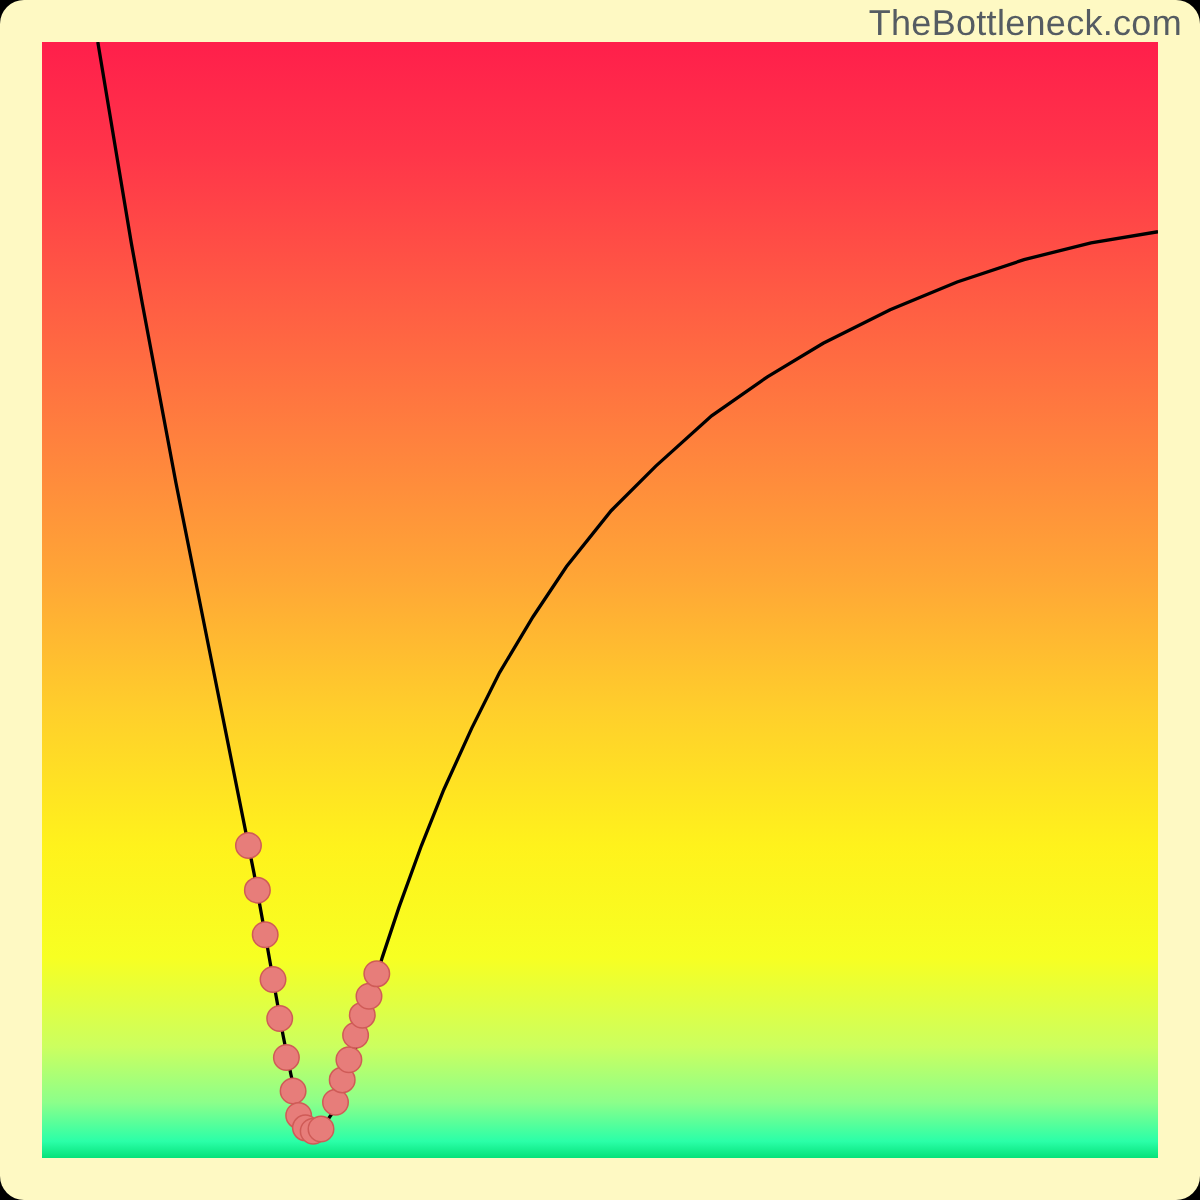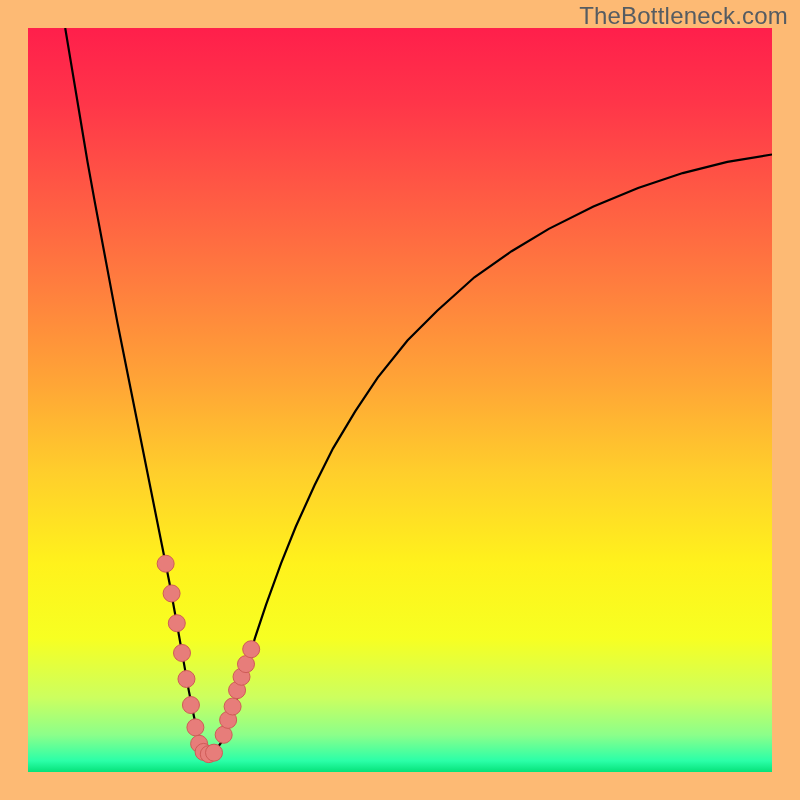--- a/index.html
+++ b/index.html
@@ -10,21 +10,22 @@
     overflow: hidden;
     background: #000;
     font-family: Arial, Helvetica, sans-serif;
   }
   .frame {
     position: absolute;
     left: 0;
     top: 0;
     width: 800px;
     height: 800px;
-    background: #fdba74;
+    background: #fef9c3;
+    border-radius: 16px;
   }
   .plot {
     position: absolute;
     left: 28px;
     top: 28px;
     width: 744px;
     height: 744px;
     overflow: hidden;
   }
   .gradient-bg {

